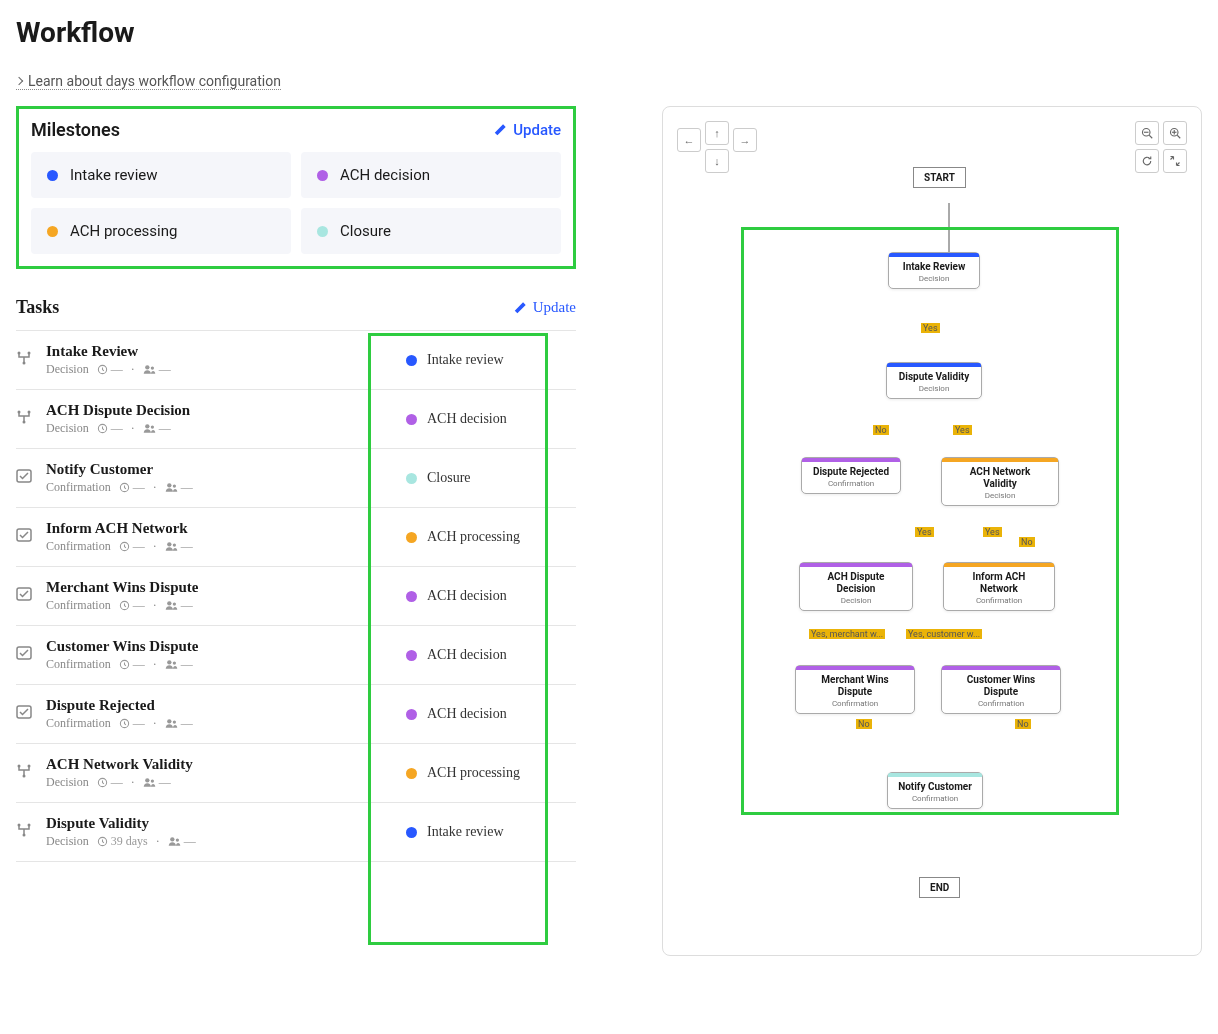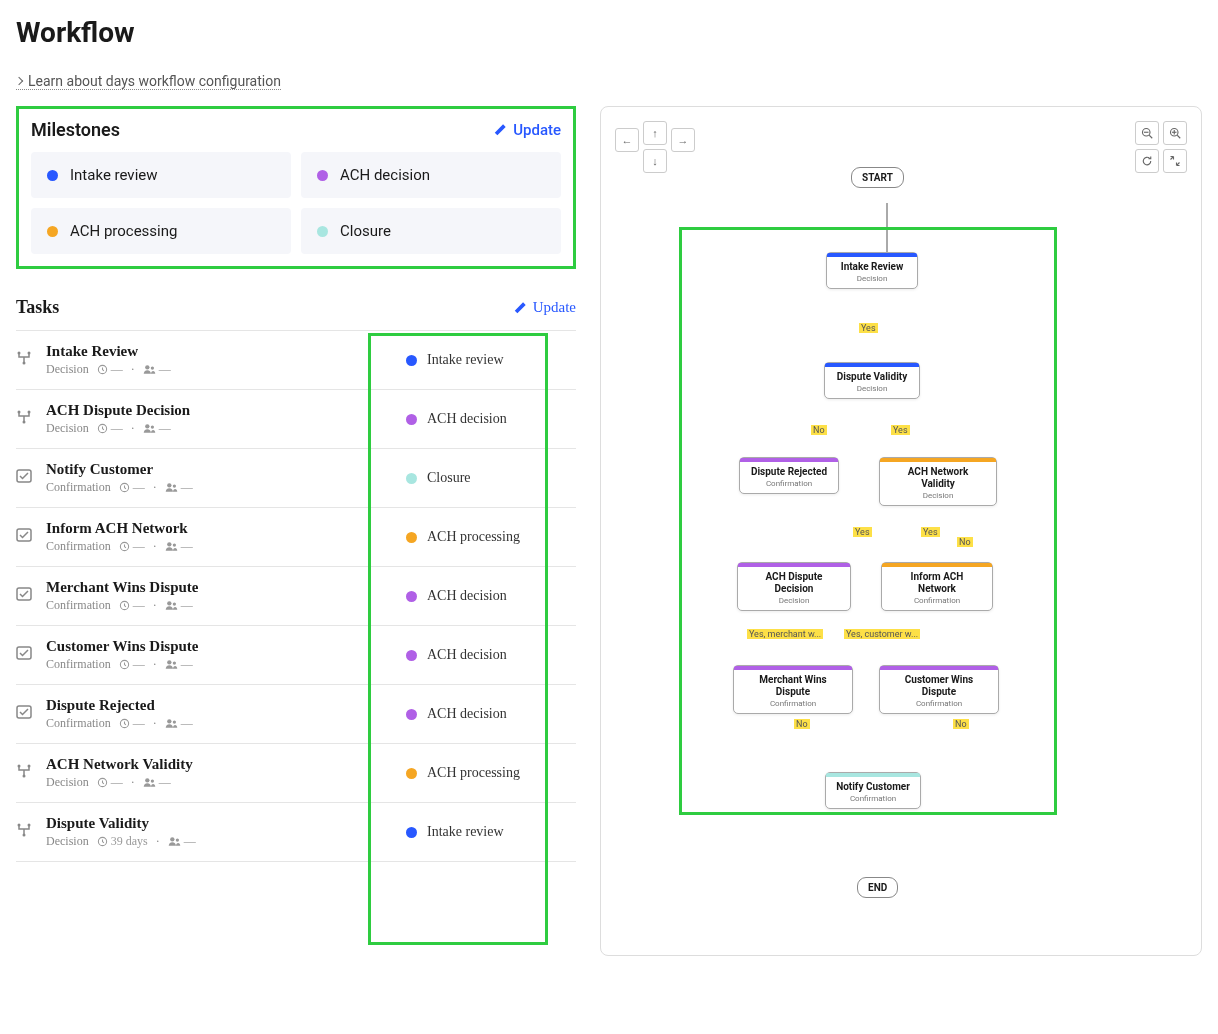--- a/index.html
+++ b/index.html
@@ -1,20 +1,20 @@
 <!DOCTYPE html>
 <html><head>
 <meta charset="utf-8">
 <style>
 * { box-sizing: border-box; margin: 0; padding: 0; }
 body { font-family: -apple-system, BlinkMacSystemFont, "Segoe UI", Roboto, sans-serif; background: #fff; color: #1a1a1a; padding: 16px; }
 .page-title { font-size: 28px; font-weight: 700; margin-bottom: 20px; }
 .help-link { color: #555; font-size: 14px; text-decoration: none; border-bottom: 1px dotted #888; display: inline-flex; align-items: center; gap: 6px; margin-bottom: 16px; }
 .chev { display: inline-block; width: 6px; height: 6px; border-right: 1.5px solid #666; border-bottom: 1.5px solid #666; transform: rotate(-45deg); }
-.layout { display: flex; gap: 24px; align-items: flex-start; }
+.layout { display: flex; gap: 86px; align-items: flex-start; }
 .left-col { width: 560px; flex-shrink: 0; }
 .right-col { flex: 1; min-width: 520px; }
 .section-hdr { display: flex; justify-content: space-between; align-items: center; margin-bottom: 12px; }
 .section-title { font-size: 18px; font-weight: 600; }
 .update-link { color: #2858ff; font-size: 15px; font-weight: 500; text-decoration: none; display: inline-flex; align-items: center; gap: 6px; }
 .edit-icon { width: 14px; height: 14px; }
 .milestones-box { border: 3px solid #2ecc40; padding: 10px 12px 12px; margin-bottom: 28px; }
 .milestones-grid { display: grid; grid-template-columns: 1fr 1fr; gap: 10px; }
 .milestone-card { background: #f5f6fa; border-radius: 4px; padding: 14px 16px; display: flex; align-items: center; gap: 12px; font-size: 15px; }
 .dot { width: 11px; height: 11px; border-radius: 50%; flex-shrink: 0; }
@@ -37,22 +37,22 @@
 .ctl-btn { width: 24px; height: 24px; border: 1px solid #ccc; border-radius: 3px; background: #fff; display: flex; align-items: center; justify-content: center; font-size: 11px; color: #666; cursor: pointer; }
 .ctl-up { grid-column: 2; grid-row: 1; }
 .ctl-left { grid-column: 1; grid-row: 1; align-self: center; margin-top: 14px; }
 .ctl-right { grid-column: 3; grid-row: 1; align-self: center; margin-top: 14px; }
 .ctl-down { grid-column: 2; grid-row: 2; }
 .viz-highlight { position: absolute; border: 3px solid #2ecc40; left: 78px; top: 120px; width: 378px; height: 588px; pointer-events: none; }
 .node { position: absolute; background: #fff; border: 1px solid #aaa; border-radius: 5px; box-shadow: 0 1px 3px rgba(0,0,0,0.08); text-align: center; padding: 6px 10px 5px; }
 .node .bar { height: 4px; border-radius: 2px 2px 0 0; margin: -6px -10px 4px; }
 .node .nm { font-size: 10px; font-weight: 700; line-height: 1.2; }
 .node .tp { font-size: 8px; color: #777; margin-top: 1px; }
-.pill { position: absolute; background: #fff; border: 1px solid #888; border-radius: 9px; padding: 4px 10px; font-size: 10px; font-weight: 700; }
-.edge-label { position: absolute; font-size: 9px; color: #555; background: #fde047; padding: 0 2px; }
+.pill { position: absolute; background: #fff; border: 1px solid #888; border-radius: 0; padding: 4px 10px; font-size: 10px; font-weight: 700; }
+.edge-label { position: absolute; font-size: 9px; color: #555; background: #eab308; padding: 0 2px; }
 svg.arrow-layer line, svg.arrow-layer path { stroke: #555; stroke-width: 1; fill: none; }
 svg.arrow-layer path.dashed { stroke-dasharray: 3 2; }
 </style>
 </head>
 <body>
 
 
 
 <h1 class="page-title">Workflow</h1>
 <a href="#" class="help-link">

